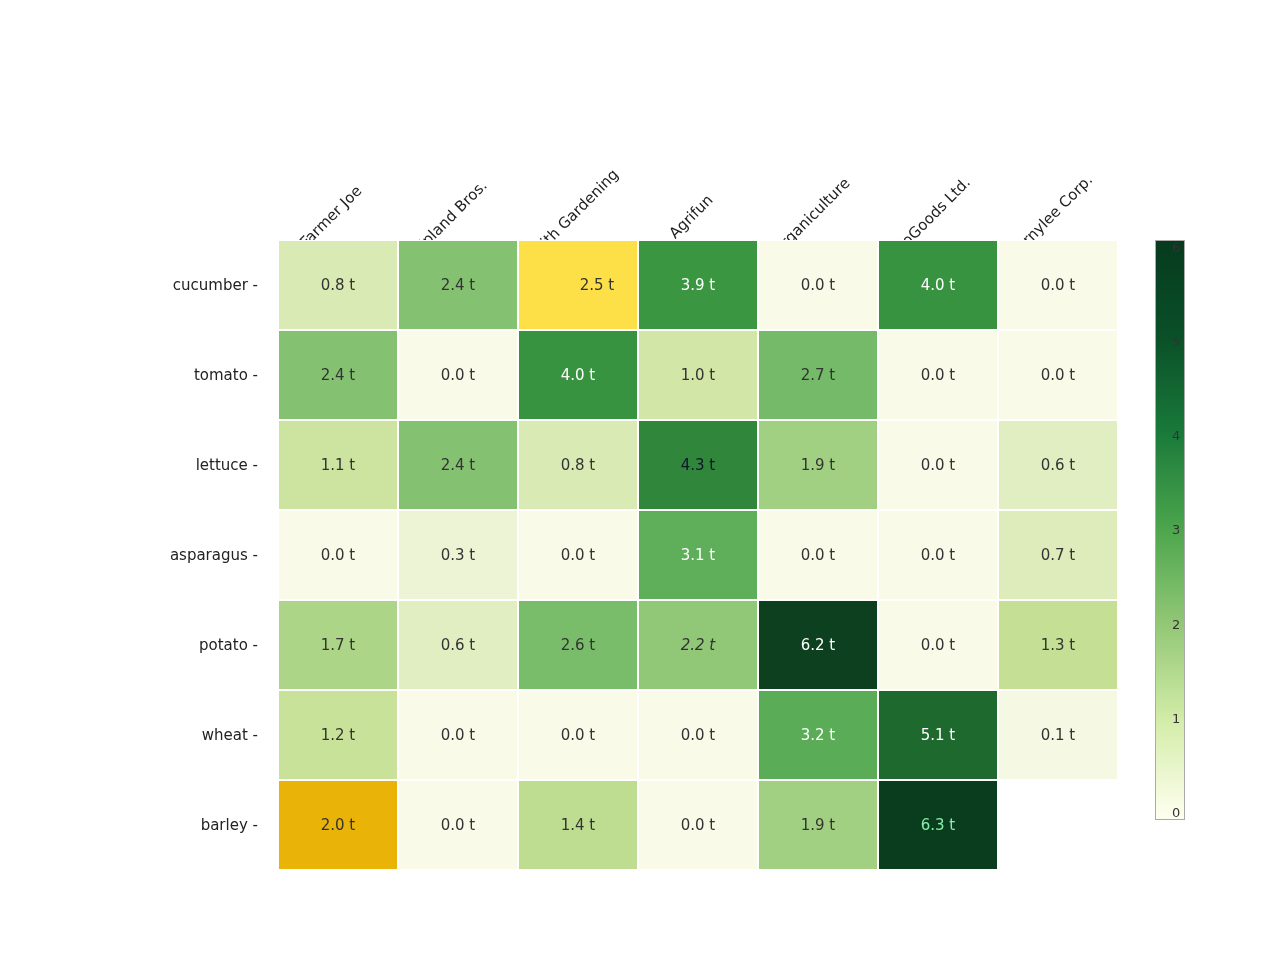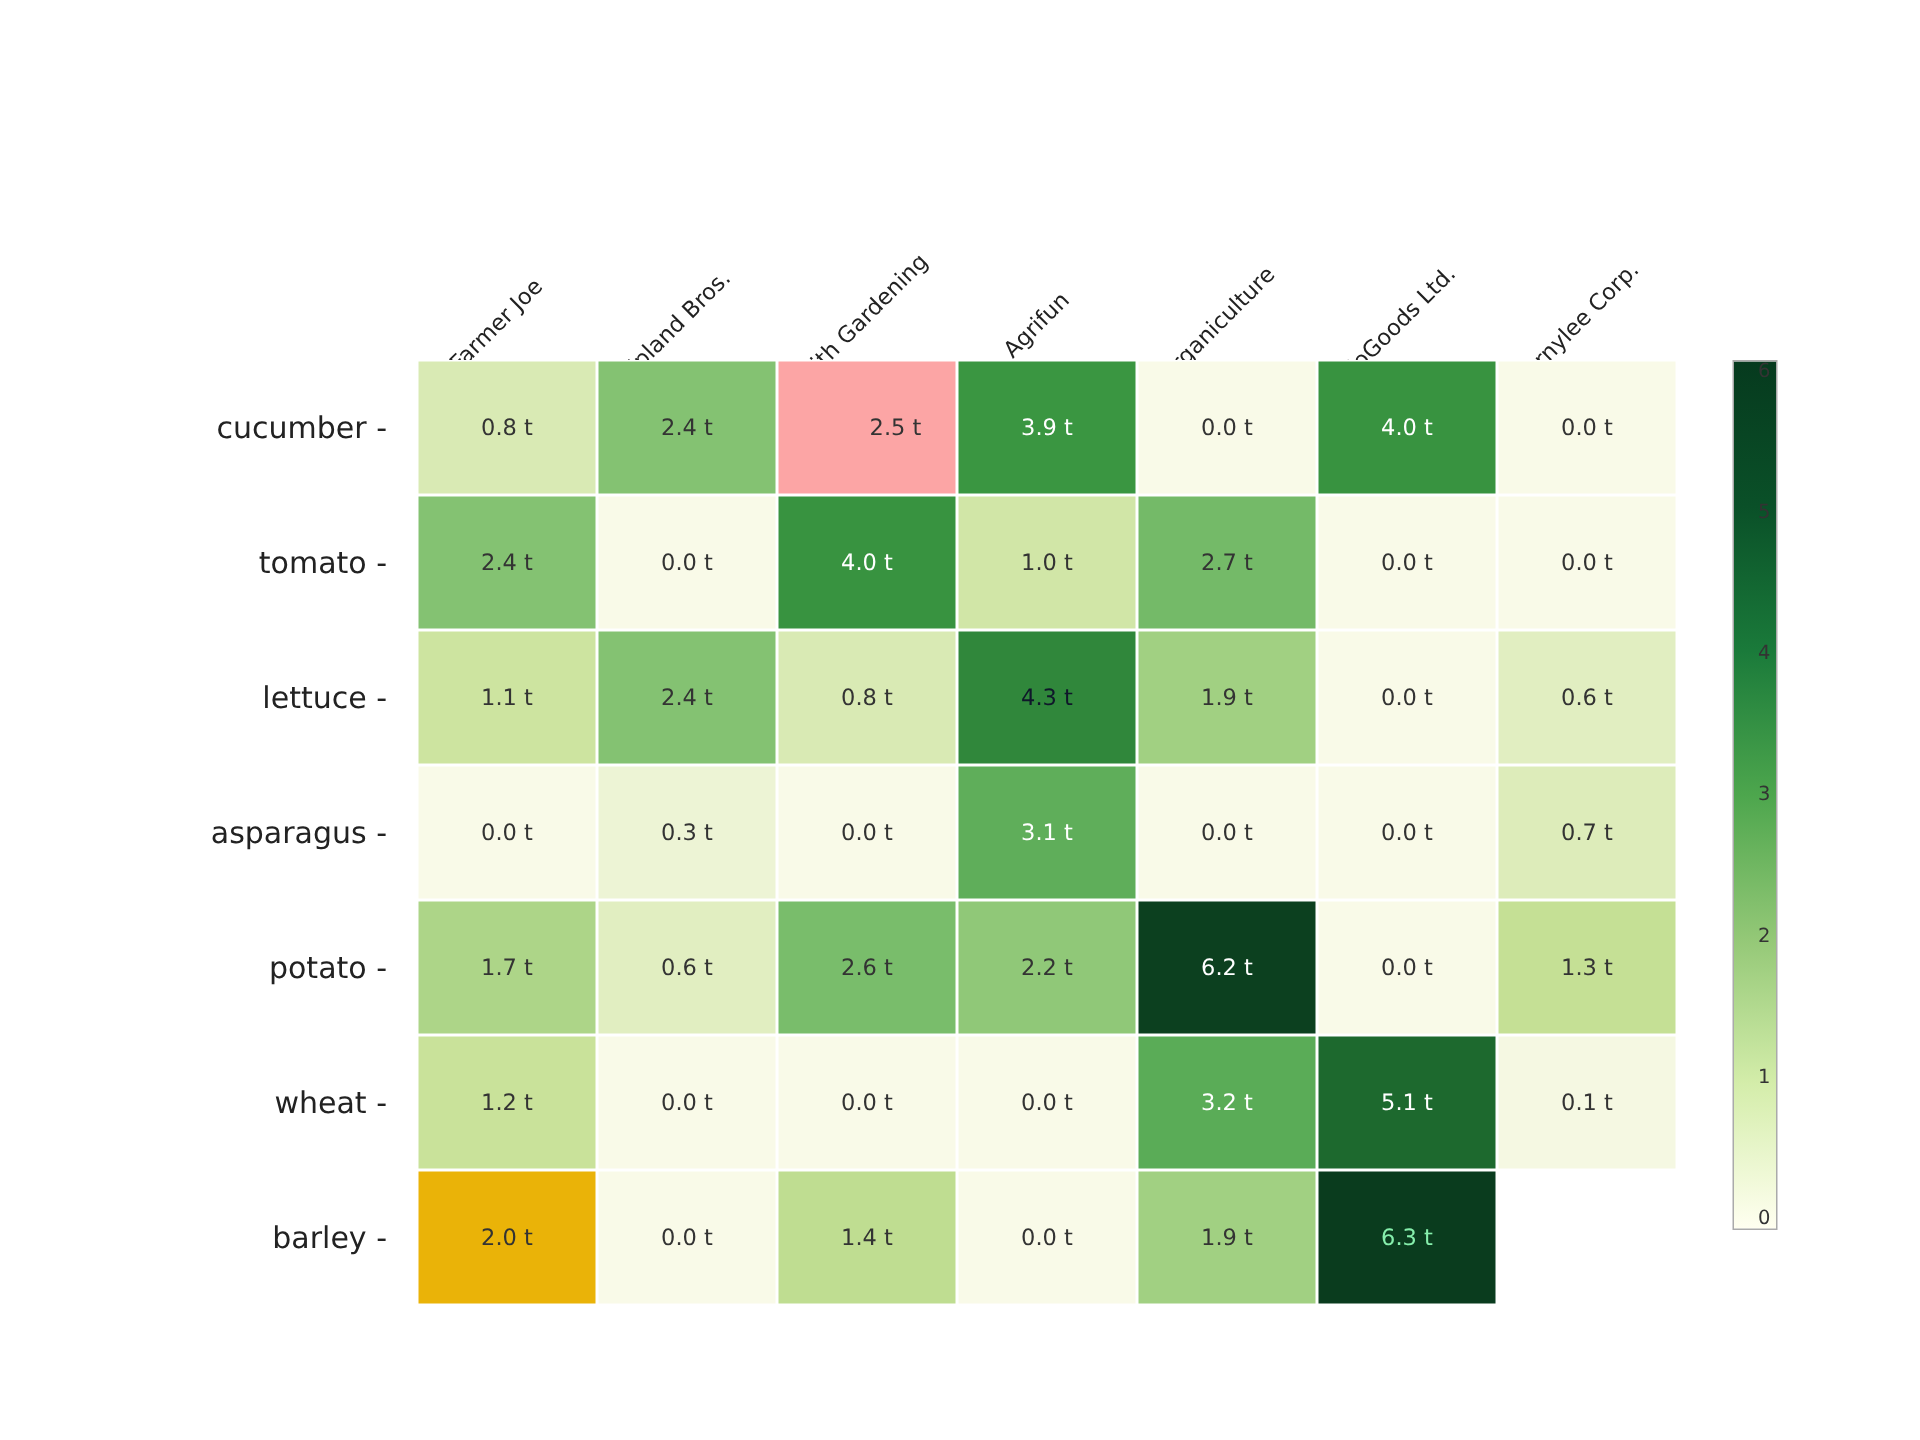--- a/index.html
+++ b/index.html
@@ -56,21 +56,21 @@
       height: 630px;
       display: flex;
       flex-direction: column;
     }
     .row-label-item {
       height: 90px;
       display: flex;
       align-items: center;
       justify-content: flex-end;
       padding-right: 12px;
-      font-size: 20px;
+      font-size: 15px;
       color: #222;
     }
     .grid {
       display: grid;
       grid-template-columns: repeat(7, 120px);
       grid-template-rows: repeat(7, 90px);
       gap: 0;
     }
     .cell {
       display: flex;
@@ -159,21 +159,21 @@
       <div class="row-label-item">asparagus -</div>
       <div class="row-label-item">potato -</div>
       <div class="row-label-item">wheat -</div>
       <div class="row-label-item">barley -</div>
     </div>
 
   <div class="heatmap-area">
     <div class="grid" id="heatmap-grid">
     <div class="cell" style="background-color: rgb(217, 234, 180); color: rgb(51, 51, 51);">0.8 t</div>
         <div class="cell" style="background-color: rgb(132, 194, 114); color: rgb(51, 51, 51);">2.4 t</div>
-        <div class="cell" style="background-color: #fca5a5; color: rgb(51, 51, 51); padding-left: 38px;">2.5 t</div>
+        <div class="cell" style="background-color: #fde047; color: rgb(51, 51, 51); padding-left: 38px;">2.5 t</div>
         <div class="cell" style="background-color: rgb(58, 150, 65); color: white;">3.9 t</div>
         <div class="cell" style="background-color: rgb(249, 250, 232); color: rgb(51, 51, 51);">0.0 t</div>
         <div class="cell" style="background-color: rgb(56, 147, 64); color: white;">4.0 t</div>
         <div class="cell" style="background-color: rgb(249, 250, 232); color: rgb(51, 51, 51);">0.0 t</div>
         <div class="cell" style="background-color: rgb(132, 194, 114); color: rgb(51, 51, 51);">2.4 t</div>
         <div class="cell" style="background-color: rgb(249, 250, 232); color: rgb(51, 51, 51);">0.0 t</div>
         <div class="cell" style="background-color: rgb(56, 147, 64); color: white;">4.0 t</div>
         <div class="cell" style="background-color: rgb(209, 230, 167); color: rgb(51, 51, 51);">1.0 t</div>
         <div class="cell" style="background-color: rgb(116, 186, 104); color: rgb(51, 51, 51);">2.7 t</div>
         <div class="cell" style="background-color: rgb(249, 250, 232); color: rgb(51, 51, 51);">0.0 t</div>
@@ -188,21 +188,21 @@
         <div class="cell" style="background-color: rgb(249, 250, 232); color: rgb(51, 51, 51);">0.0 t</div>
         <div class="cell" style="background-color: rgb(237, 244, 213); color: rgb(51, 51, 51);">0.3 t</div>
         <div class="cell" style="background-color: rgb(249, 250, 232); color: rgb(51, 51, 51);">0.0 t</div>
         <div class="cell" style="background-color: rgb(95, 174, 90); color: white;">3.1 t</div>
         <div class="cell" style="background-color: rgb(249, 250, 232); color: rgb(51, 51, 51);">0.0 t</div>
         <div class="cell" style="background-color: rgb(249, 250, 232); color: rgb(51, 51, 51);">0.0 t</div>
         <div class="cell" style="background-color: rgb(221, 236, 186); color: rgb(51, 51, 51);">0.7 t</div>
         <div class="cell" style="background-color: rgb(173, 213, 136); color: rgb(51, 51, 51);">1.7 t</div>
         <div class="cell" style="background-color: rgb(225, 238, 193); color: rgb(51, 51, 51);">0.6 t</div>
         <div class="cell" style="background-color: rgb(121, 189, 107); color: rgb(51, 51, 51);">2.6 t</div>
-        <div class="cell" style="background-color: rgb(144, 200, 120); color: rgb(51, 51, 51);">2.2 t</div>
+        <div class="cell" style="background-color: rgb(144, 200, 120); color: rgb(51, 51, 51); font-style: italic;">2.2 t</div>
         <div class="cell" style="background-color: rgb(12, 64, 31); color: white;">6.2 t</div>
         <div class="cell" style="background-color: rgb(249, 250, 232); color: rgb(51, 51, 51);">0.0 t</div>
         <div class="cell" style="background-color: rgb(197, 224, 149); color: rgb(51, 51, 51);">1.3 t</div>
         <div class="cell" style="background-color: rgb(201, 226, 154); color: rgb(51, 51, 51);">1.2 t</div>
         <div class="cell" style="background-color: rgb(249, 250, 232); color: rgb(51, 51, 51);">0.0 t</div>
         <div class="cell" style="background-color: rgb(249, 250, 232); color: rgb(51, 51, 51);">0.0 t</div>
         <div class="cell" style="background-color: rgb(249, 250, 232); color: rgb(51, 51, 51);">0.0 t</div>
         <div class="cell" style="background-color: rgb(90, 172, 87); color: white;">3.2 t</div>
         <div class="cell" style="background-color: rgb(29, 105, 46); color: white;">5.1 t</div>
         <div class="cell" style="background-color: rgb(245, 248, 226); color: rgb(51, 51, 51);">0.1 t</div>

